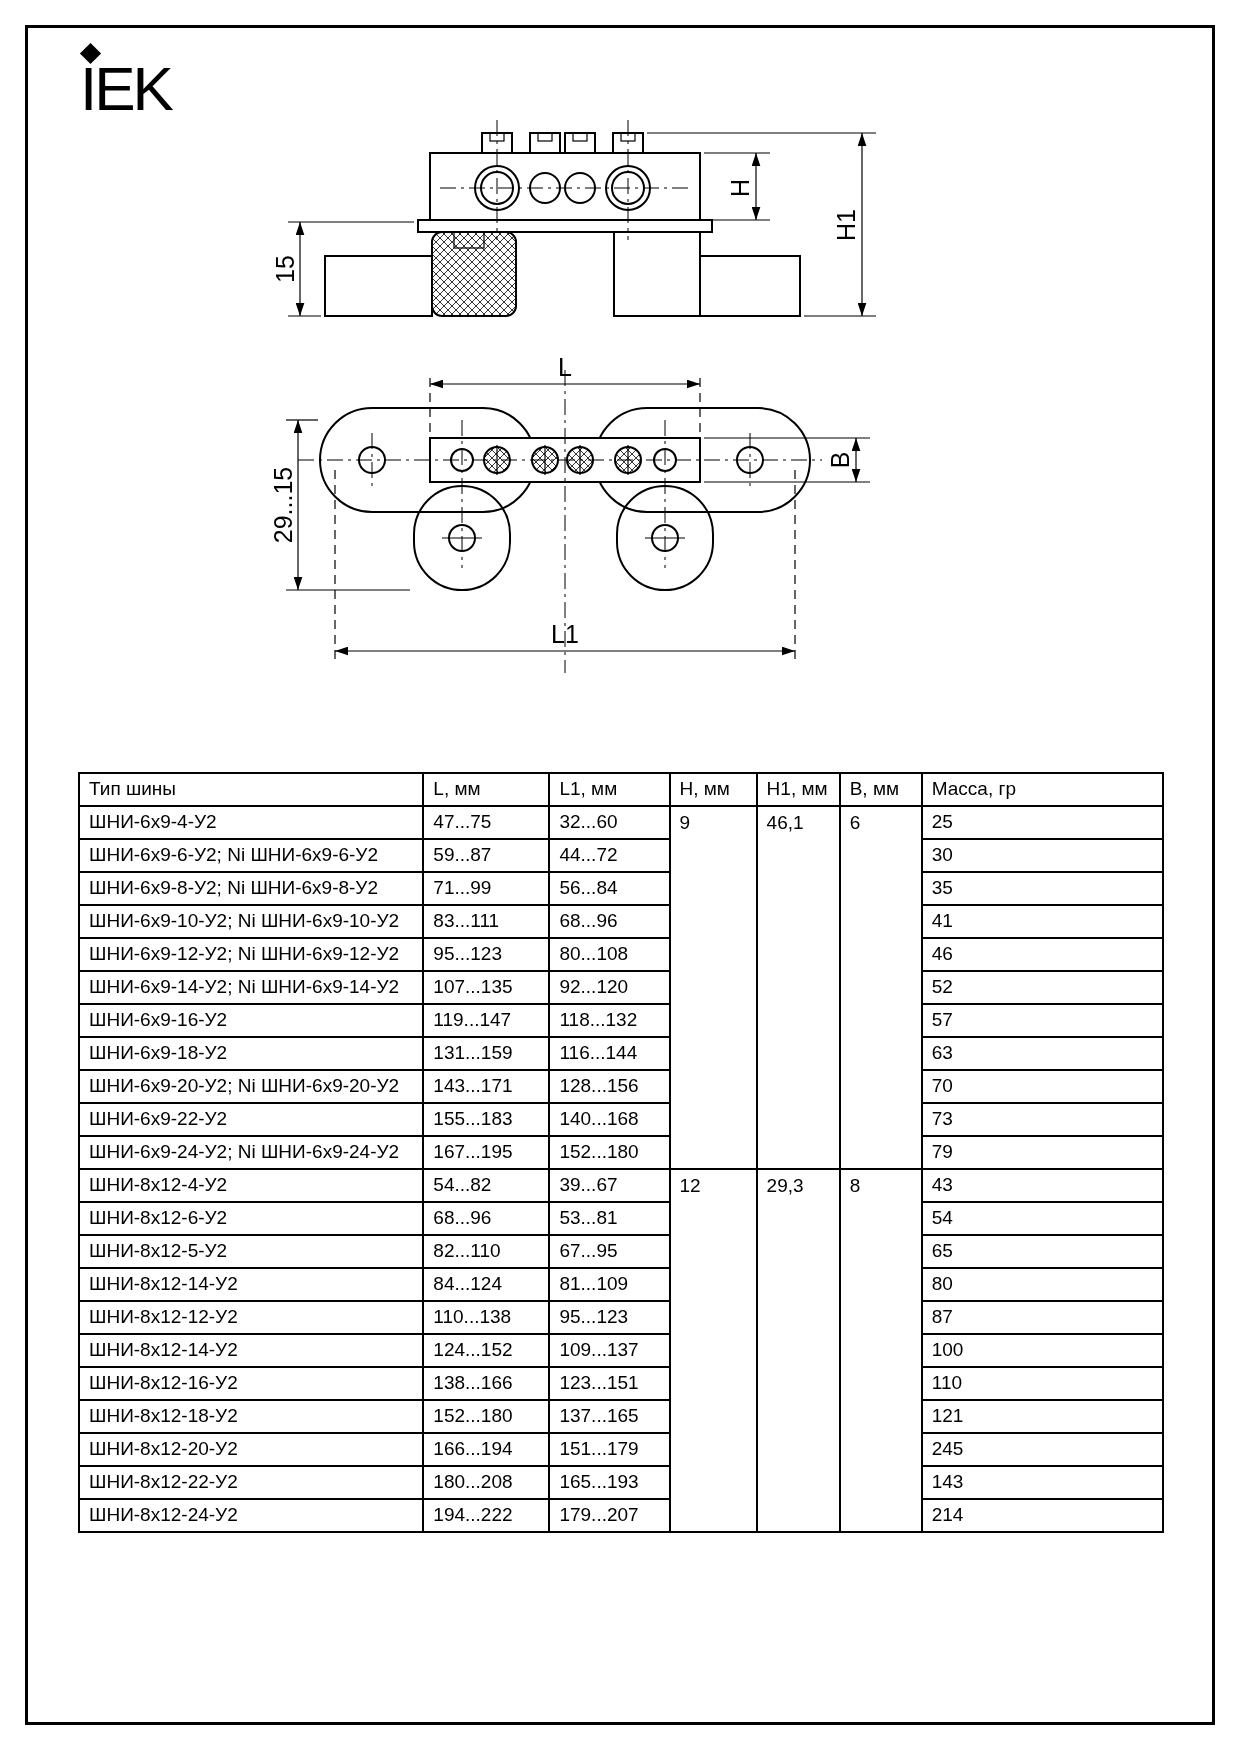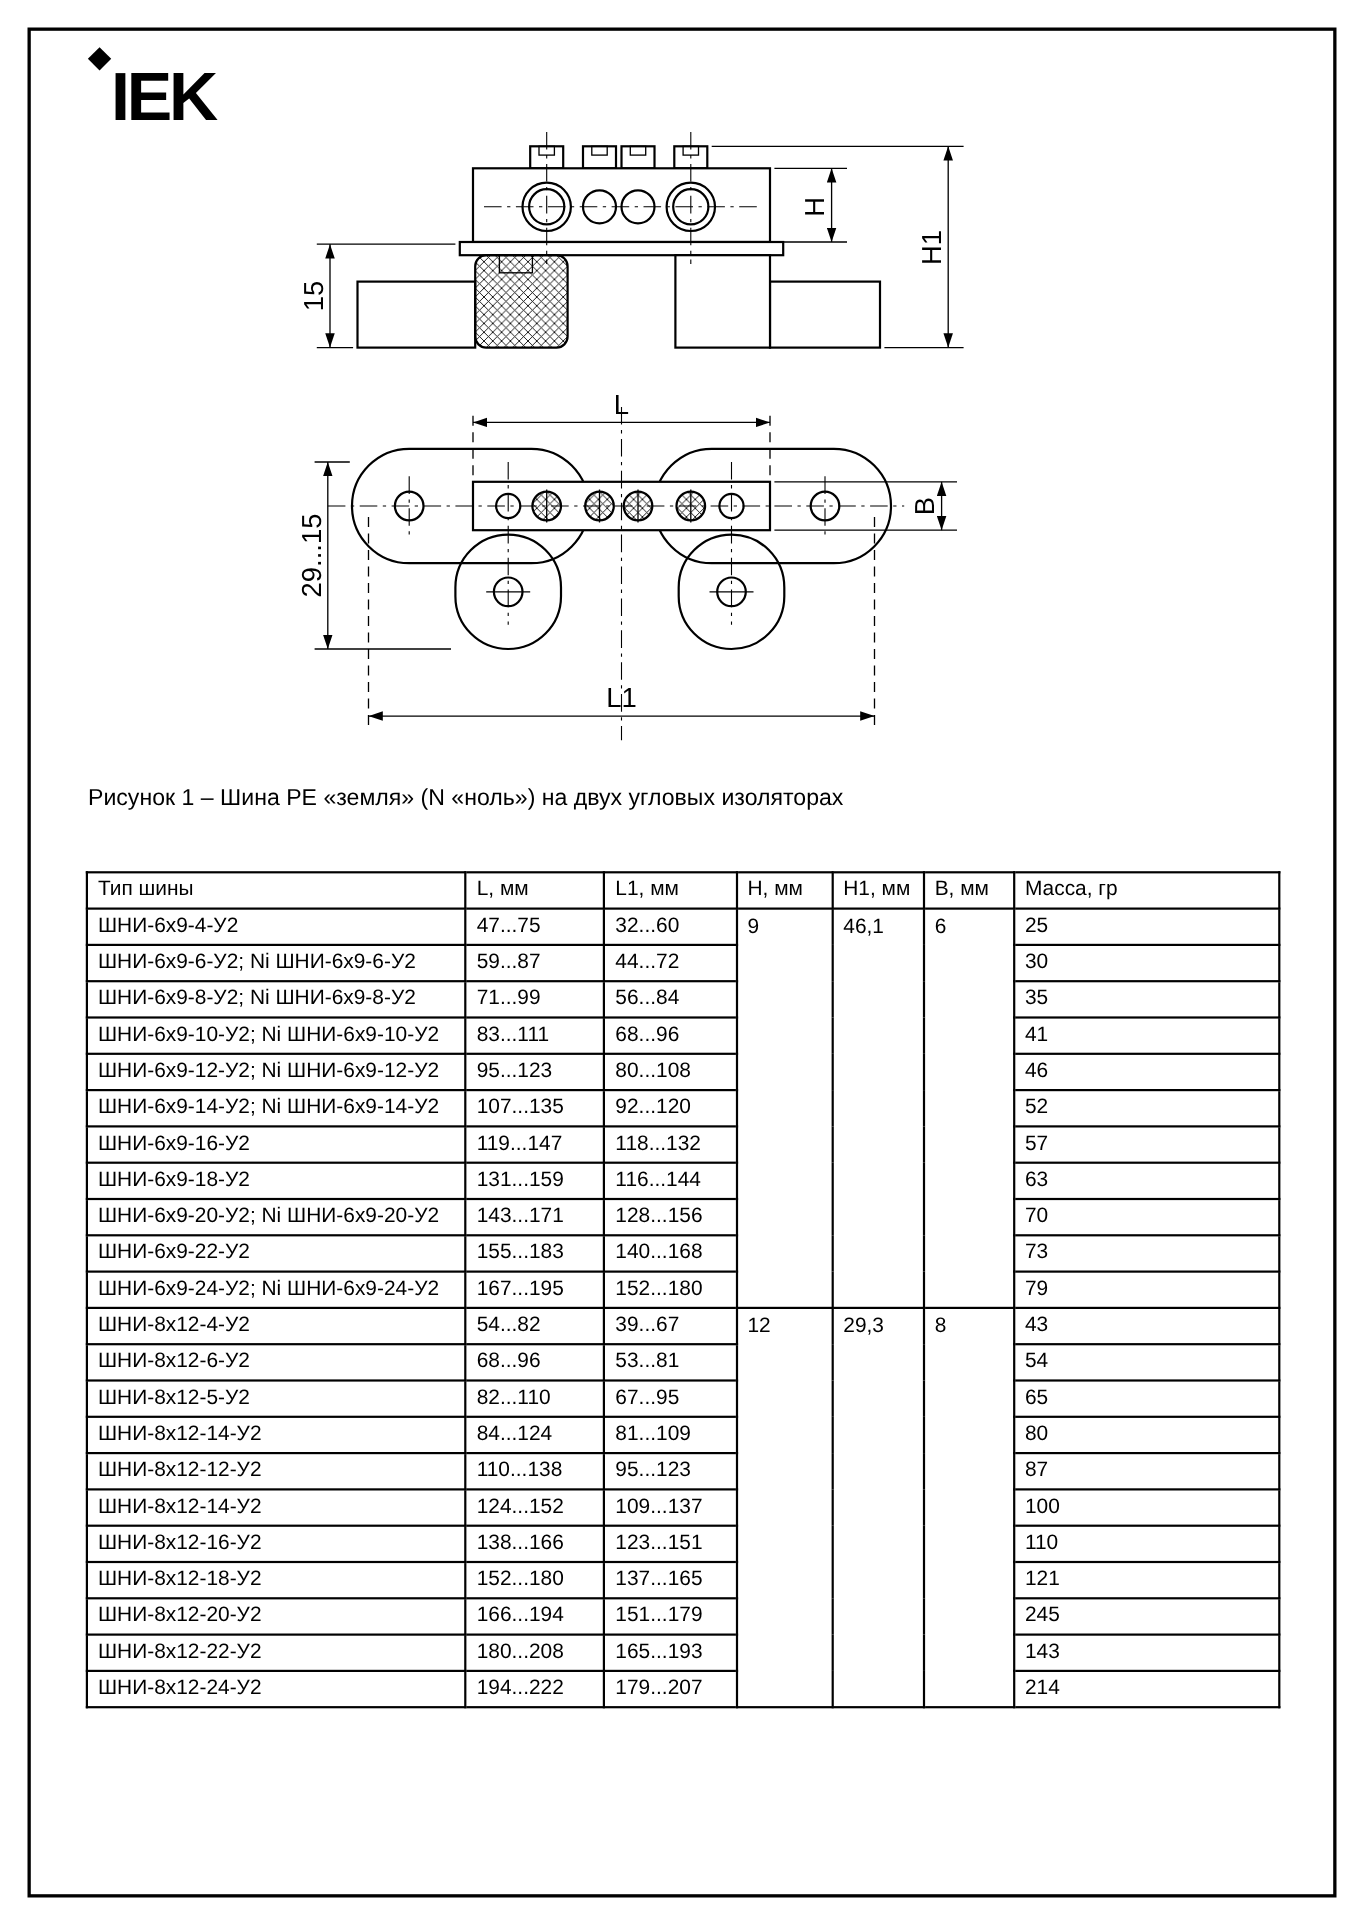--- a/index.html
+++ b/index.html
@@ -4,39 +4,39 @@
 <style>
   * { margin:0; padding:0; box-sizing:border-box; }
   html,body { background:#ffffff; }
   body { font-family:"Liberation Sans","DejaVu Sans",sans-serif; color:#000; }
   .page { position:relative; width:1240px; height:1750px; background:#fff; overflow:hidden; }
   .frame { position:absolute; left:25px; top:25px; right:25px; bottom:25px; border:3px solid #000; }
 
   
   .logo { position:absolute; left:80px; top:46px; padding-top:14px; }
   .logo-diamond { position:absolute; left:3px; top:0; width:15px; height:15px; background:#000; transform:rotate(45deg); }
-  .logo-text { font-weight:bold; font-size:62px; line-height:58px; letter-spacing:-3px;margin-left:21px; }
+  .logo-text { font-weight:normal; font-size:62px; line-height:58px; letter-spacing:-3px; }
 
   
   .drawing { position:absolute; left:120px; top:118px; width:1000px; height:580px; }
   svg .ln   { stroke:#000; stroke-width:2; fill:none; }
   svg .fw   { fill:#fff; }
   svg .hatch{ fill:url(#xhatch); }
   svg .cl   { stroke:#000; stroke-width:1; fill:none; stroke-dasharray:16 5 3 5; }
   svg .ext  { stroke:#000; stroke-width:1.2; fill:none; }
   svg .dsh  { stroke-dasharray:9 6; }
   svg .dim  { stroke:#000; stroke-width:1.2; fill:none;
               marker-start:url(#arr); marker-end:url(#arr); }
   svg text.dlab { font-size:25px; fill:#000; font-family:"Liberation Sans","DejaVu Sans",sans-serif; }
 
   
   .caption { position:absolute; left:80px; top:714px; font-size:21px; }
 
   
-  .table-wrap { position:absolute; left:78px; top:792px; width:1070px; }
+  .table-wrap { position:absolute; left:78px; top:772px; width:1070px; }
   table.spec { border-collapse:collapse; table-layout:fixed; width:1086px; font-size:19px; }
   table.spec th, table.spec td {
       border:2px solid #000; padding:4px 4px 5px 9px; text-align:left;
       font-weight:normal; white-space:nowrap; vertical-align:middle; height:33px;
   }
   table.spec td.c-merged { vertical-align:top; padding-top:5px; }
 </style>
 </head>
 <body>
 
@@ -158,21 +158,20 @@
         <text class="dlab" x="172" y="387" text-anchor="middle" transform="rotate(-90 172 387)">29...15</text>
 
         <line class="ext" x1="584" y1="320" x2="750" y2="320"></line>
         <line class="ext" x1="584" y1="364" x2="750" y2="364"></line>
         <line class="dim" x1="736" y1="320" x2="736" y2="364"></line>
         <text class="dlab" x="729" y="342" text-anchor="middle" transform="rotate(-90 729 342)">B</text>
       </g>
     </svg>
   </div>
 
-  <p class="caption">Рисунок 1 – Шина PE «земля» (N «ноль») на двух угловых изоляторах</p>
 
   <div class="table-wrap">
     <table class="spec">
       <colgroup>
         <col style="width:344px">
           <col style="width:126px">
           <col style="width:120px">
         <col style="width:87px">
           <col style="width:83px">
           <col style="width:82px">

